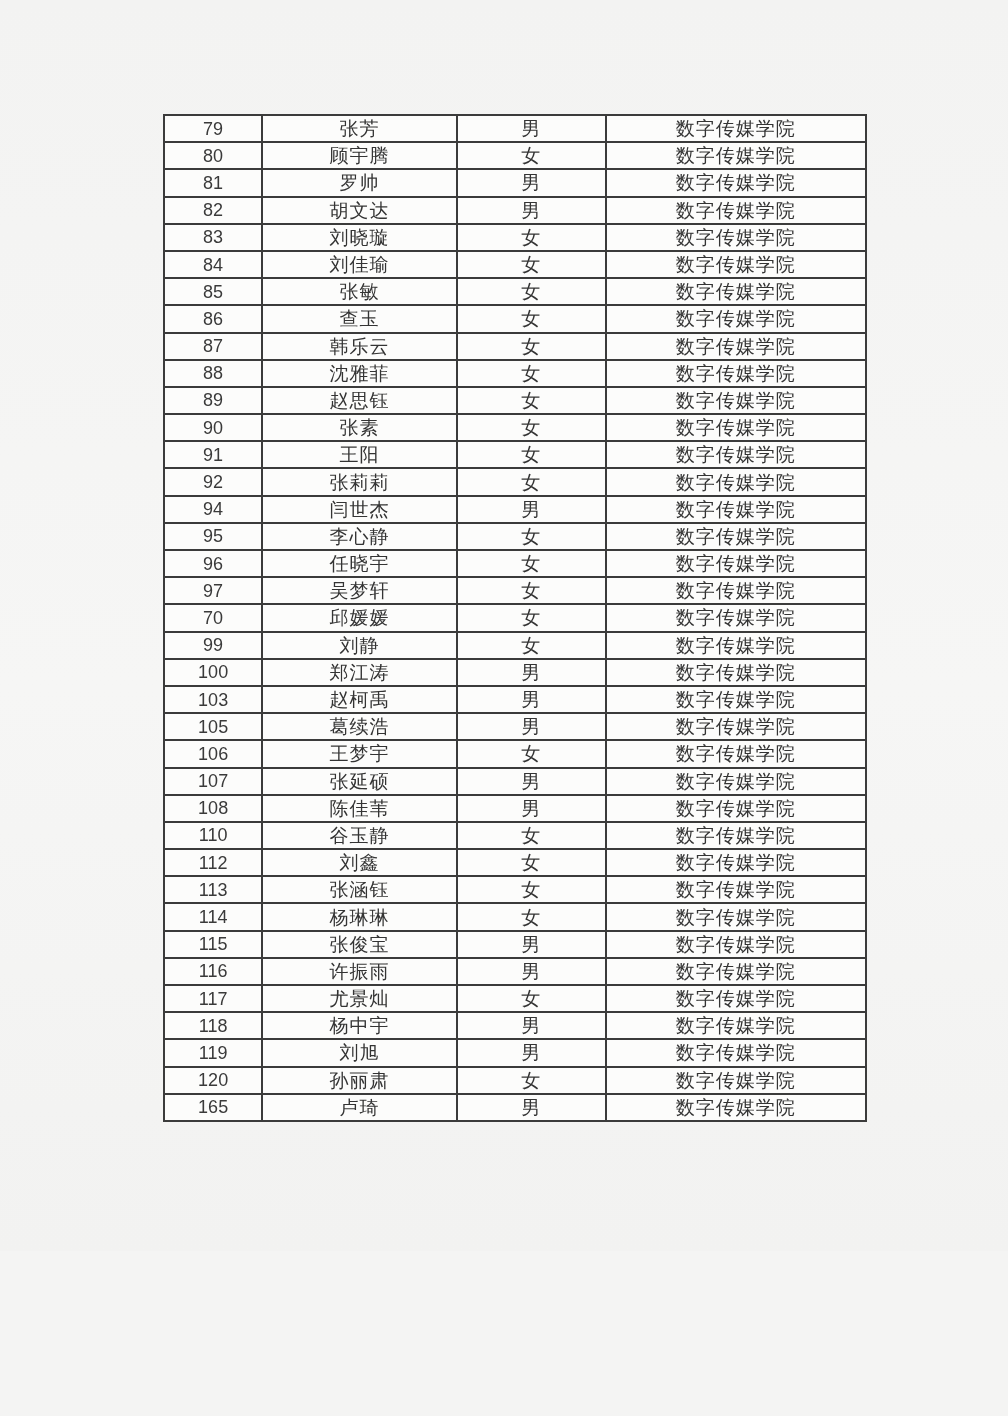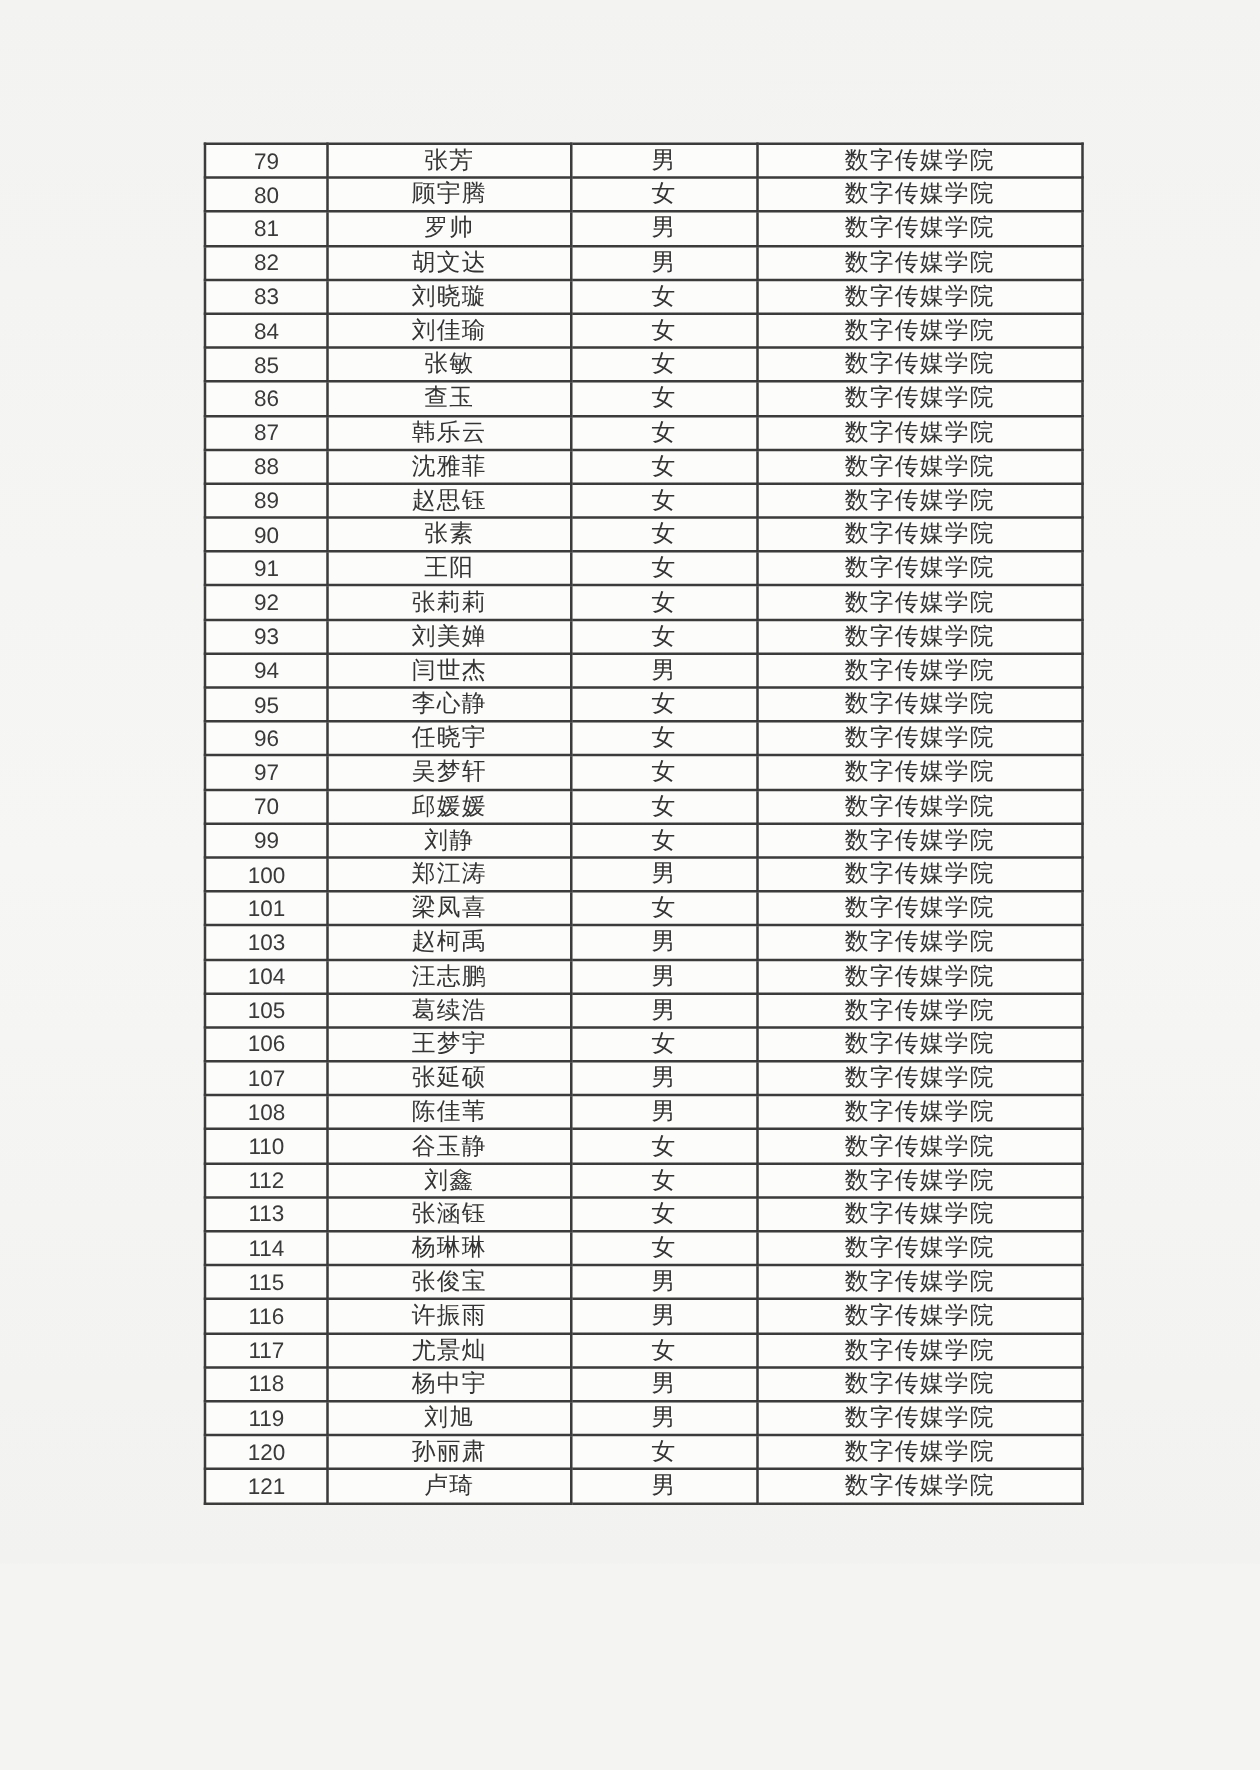--- a/index.html
+++ b/index.html
@@ -158,26 +158,20 @@
     <td class="c-dept">数字传媒学院</td>
   </tr>
 
   <tr>
     <td class="c-no">92</td>
     <td class="c-name">张莉莉</td>
     <td class="c-sex">女</td>
     <td class="c-dept">数字传媒学院</td>
   </tr>
 
-  <tr>
-    <td class="c-no">93</td>
-    <td class="c-name">刘美婵</td>
-    <td class="c-sex">女</td>
-    <td class="c-dept">数字传媒学院</td>
-  </tr>
 
   <tr>
     <td class="c-no">94</td>
     <td class="c-name">闫世杰</td>
     <td class="c-sex">男</td>
     <td class="c-dept">数字传媒学院</td>
   </tr>
 
   <tr>
     <td class="c-no">95</td>
@@ -214,41 +208,29 @@
     <td class="c-dept">数字传媒学院</td>
   </tr>
 
   <tr>
     <td class="c-no">100</td>
     <td class="c-name">郑江涛</td>
     <td class="c-sex">男</td>
     <td class="c-dept">数字传媒学院</td>
   </tr>
 
-  <tr>
-    <td class="c-no">101</td>
-    <td class="c-name">梁凤喜</td>
-    <td class="c-sex">女</td>
-    <td class="c-dept">数字传媒学院</td>
-  </tr>
 
 
   <tr>
     <td class="c-no">103</td>
     <td class="c-name">赵柯禹</td>
     <td class="c-sex">男</td>
     <td class="c-dept">数字传媒学院</td>
   </tr>
 
-  <tr>
-    <td class="c-no">104</td>
-    <td class="c-name">汪志鹏</td>
-    <td class="c-sex">男</td>
-    <td class="c-dept">数字传媒学院</td>
-  </tr>
 
   <tr>
     <td class="c-no">105</td>
     <td class="c-name">葛续浩</td>
     <td class="c-sex">男</td>
     <td class="c-dept">数字传媒学院</td>
   </tr>
 
   <tr>
     <td class="c-no">106</td>
@@ -337,21 +319,21 @@
   </tr>
 
   <tr>
     <td class="c-no">120</td>
     <td class="c-name">孙丽肃</td>
     <td class="c-sex">女</td>
     <td class="c-dept">数字传媒学院</td>
   </tr>
 
   <tr>
-    <td class="c-no">121</td>
+    <td class="c-no">165</td>
     <td class="c-name">卢琦</td>
     <td class="c-sex">男</td>
     <td class="c-dept">数字传媒学院</td>
   </tr>
 </tbody>
     </table>
   </div>
 </div>
 
 </body></html>

